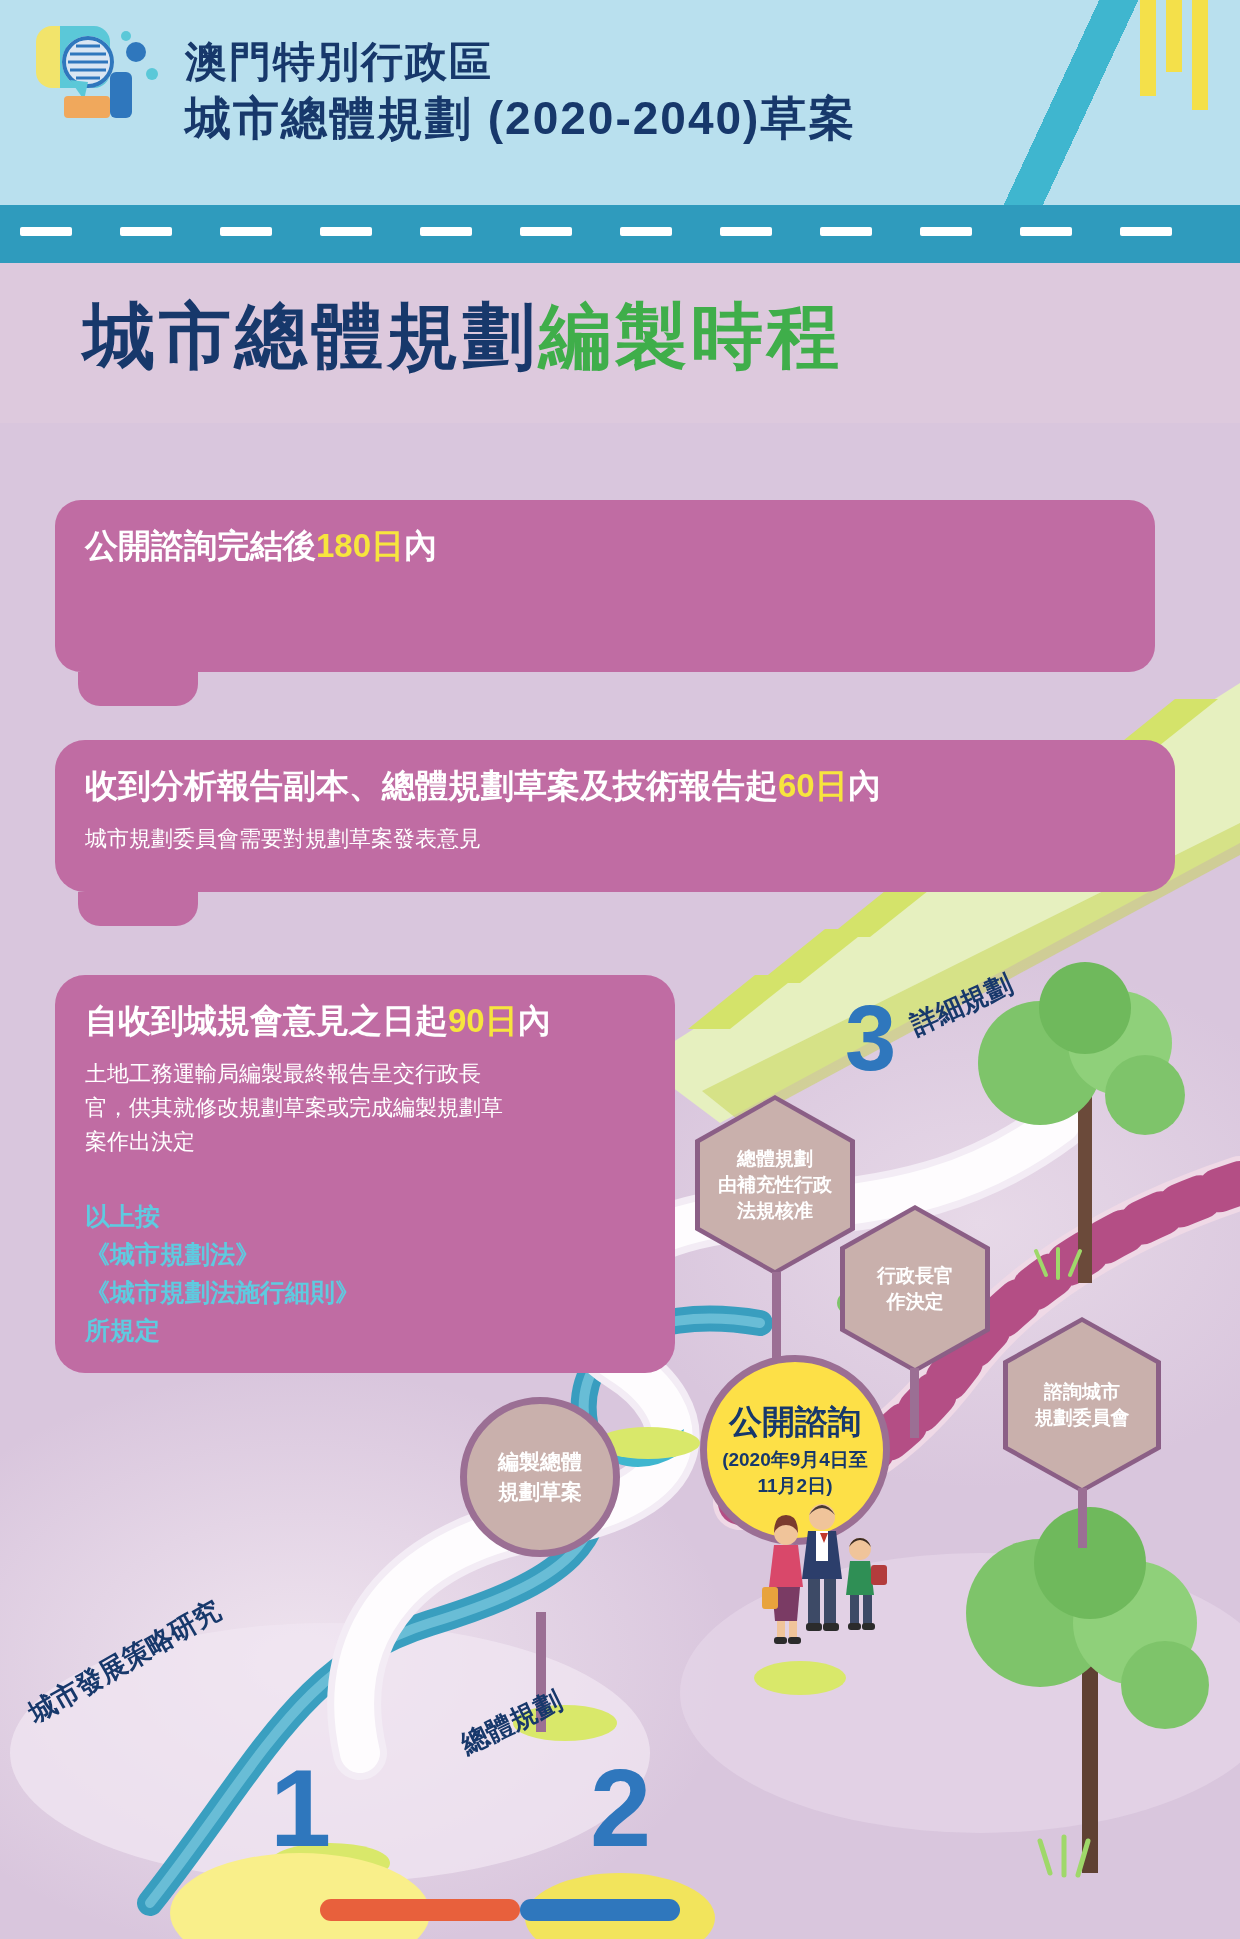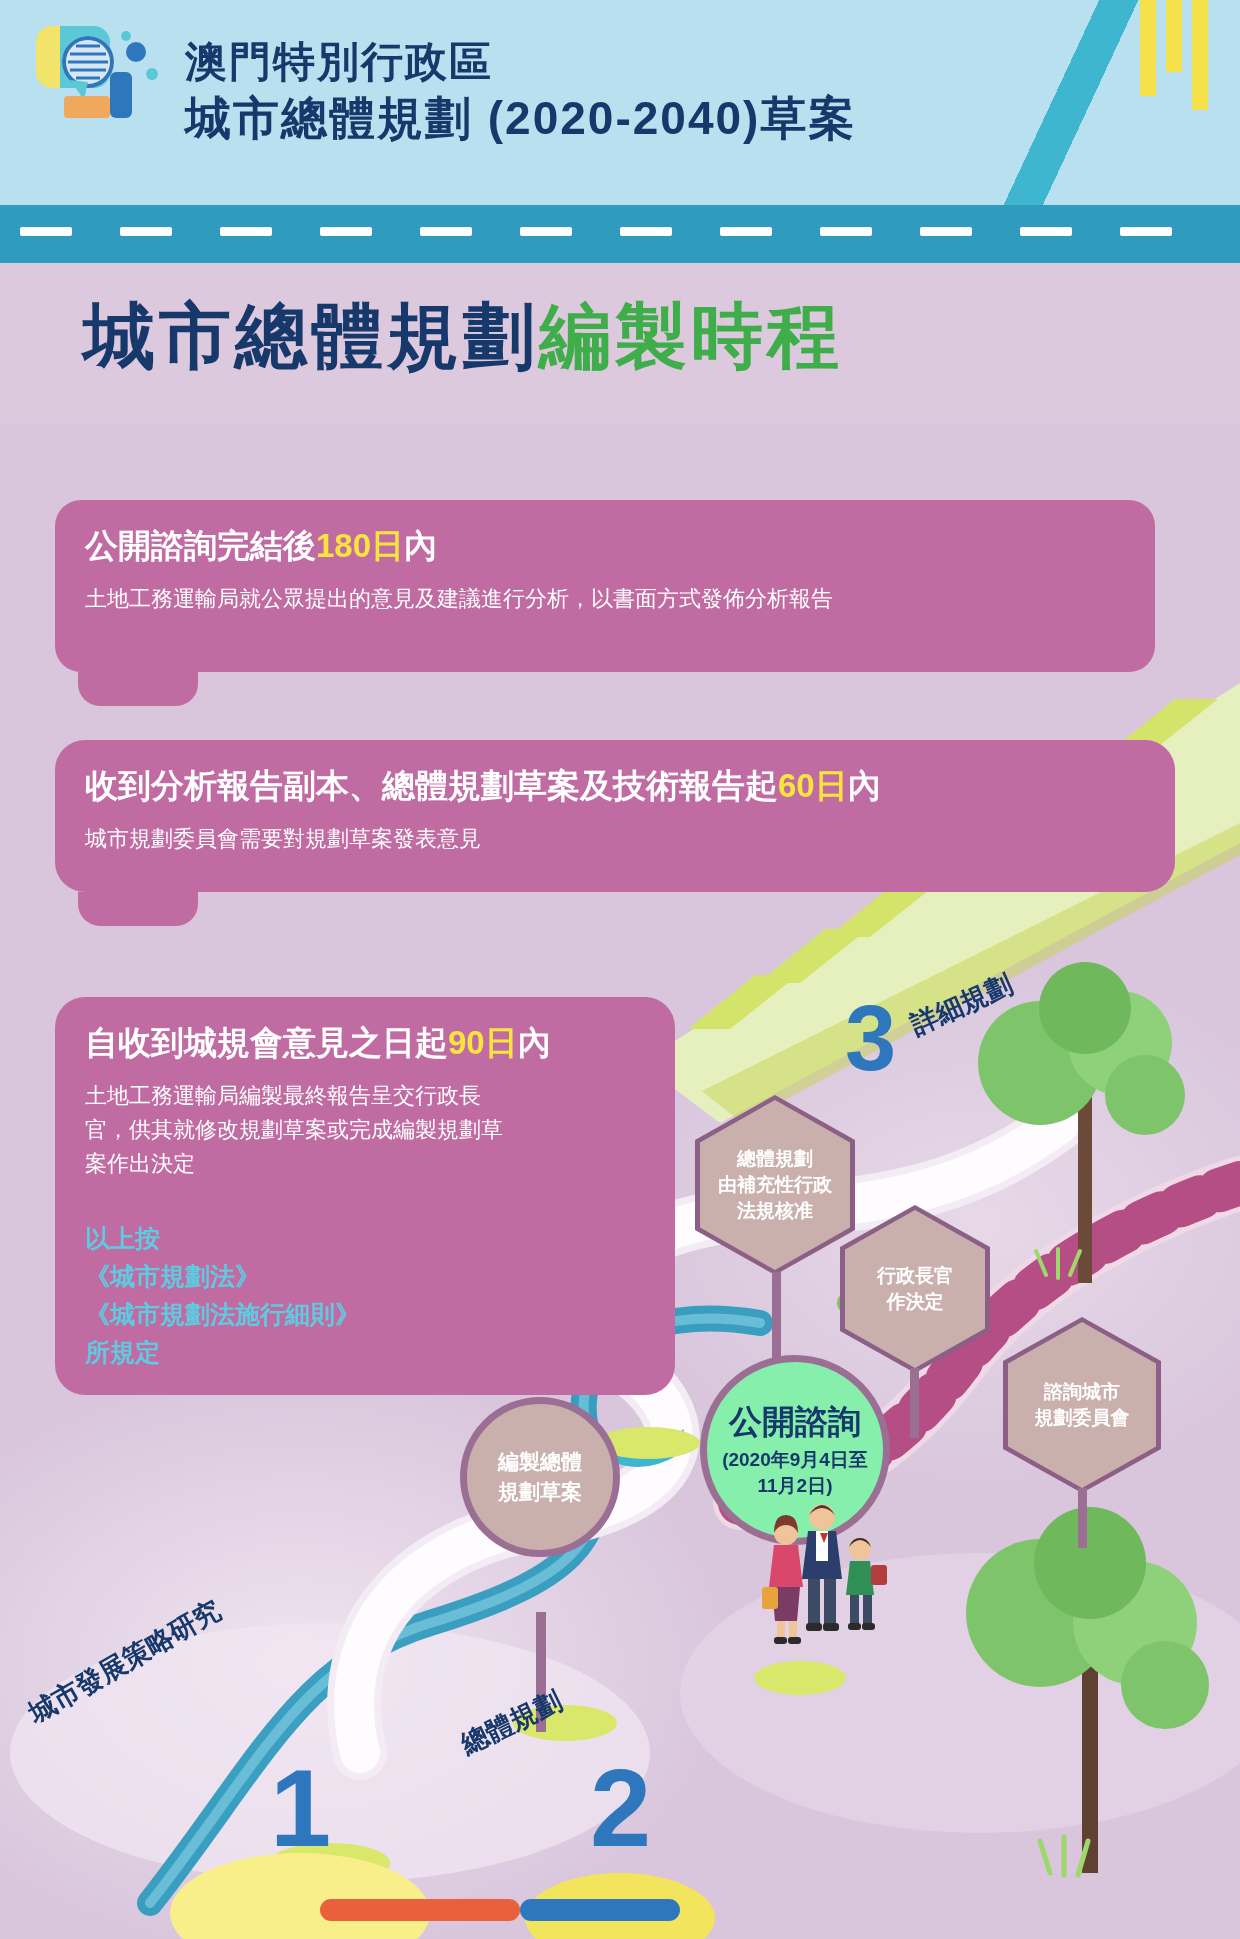--- a/index.html
+++ b/index.html
@@ -81,21 +81,21 @@
   }
 
   
   .card {
     position: absolute; left: 55px;
     background: #c06ca3; border-radius: 30px; color: #ffffff;
     padding: 22px 30px 24px 30px;
   }
   .card.c1 { top: 500px; width: 1100px; min-height: 172px; border-radius: 26px; }
   .card.c2 { top: 740px; width: 1120px; min-height: 152px; }
-  .card.c3 { top: 997px; width: 1120px; min-height: 310px; border-bottom-right-radius: 30px; }
+  .card.c3 { top: 975px; width: 1120px; min-height: 310px; border-bottom-right-radius: 30px; }
 
   .card h3 {
     font-size: 33px; font-weight: bold; line-height: 48px; white-space: nowrap;
   }
   .card h3 .hl { color: #f7e53d; }
   .card p {
     font-size: 22px; line-height: 34px; margin-top: 12px; color: #ffffff; font-weight: 500;
   }
   .card .legal {
     margin-top: 38px; font-size: 25px; font-weight: bold; line-height: 38px; color: #5ecbe0;
@@ -130,21 +130,21 @@
   .circ {
     position: absolute; border-radius: 50%;
     display: flex; align-items: center; justify-content: center; flex-direction: column;
     text-align: center; font-weight: bold;
   }
   .circ.brown {
     background: #c9b0ac; color: #fff; font-size: 21px; line-height: 30px;
     border: 7px solid #9b6f94;
   }
   .circ.yellow {
-    background: #86efac; color: #17386b; border: 7px solid #9b6f94;
+    background: #fde047; color: #17386b; border: 7px solid #9b6f94;
   }
   .circ.yellow .big { font-size: 33px; line-height: 42px; }
   .circ.yellow .small { font-size: 19px; line-height: 26px; font-weight: bold; margin-top: 4px; }
 
   
   .stage-num {
     position: absolute; font-size: 96px; font-weight: bold; color: #2f77bd; line-height: 96px;
   }
   .stage-lbl {
     position: absolute; font-size: 27px; font-weight: bold; color: #17386b; white-space: nowrap;
@@ -368,21 +368,20 @@
       <rect x="90" y="100" width="9" height="30" fill="#3d4a66"></rect>
       <rect x="103" y="100" width="9" height="30" fill="#3d4a66"></rect>
       <rect x="88" y="128" width="13" height="7" rx="3" fill="#2b2b2b"></rect>
       <rect x="102" y="128" width="13" height="7" rx="3" fill="#2b2b2b"></rect>
       <rect x="111" y="70" width="16" height="20" rx="3" fill="#b33c3c"></rect>
     </svg>
   </div>
 
   <div class="card c1">
     <h3><span>公開諮詢完結後</span><span class="hl">180日</span><span>內</span></h3>
-    <p>土地工務運輸局就公眾提出的意見及建議進行分析，以書面方式發佈分析報告</p>
   </div>
   <div class="stub s1"></div>
 
   <div class="card c2">
     <h3><span>收到分析報告副本、總體規劃草案及技術報告起</span><span class="hl">60日</span><span>內</span></h3>
     <p>城市規劃委員會需要對規劃草案發表意見</p>
   </div>
   <div class="stub s2"></div>
 
   <div class="card c3" style="width:620px;">

